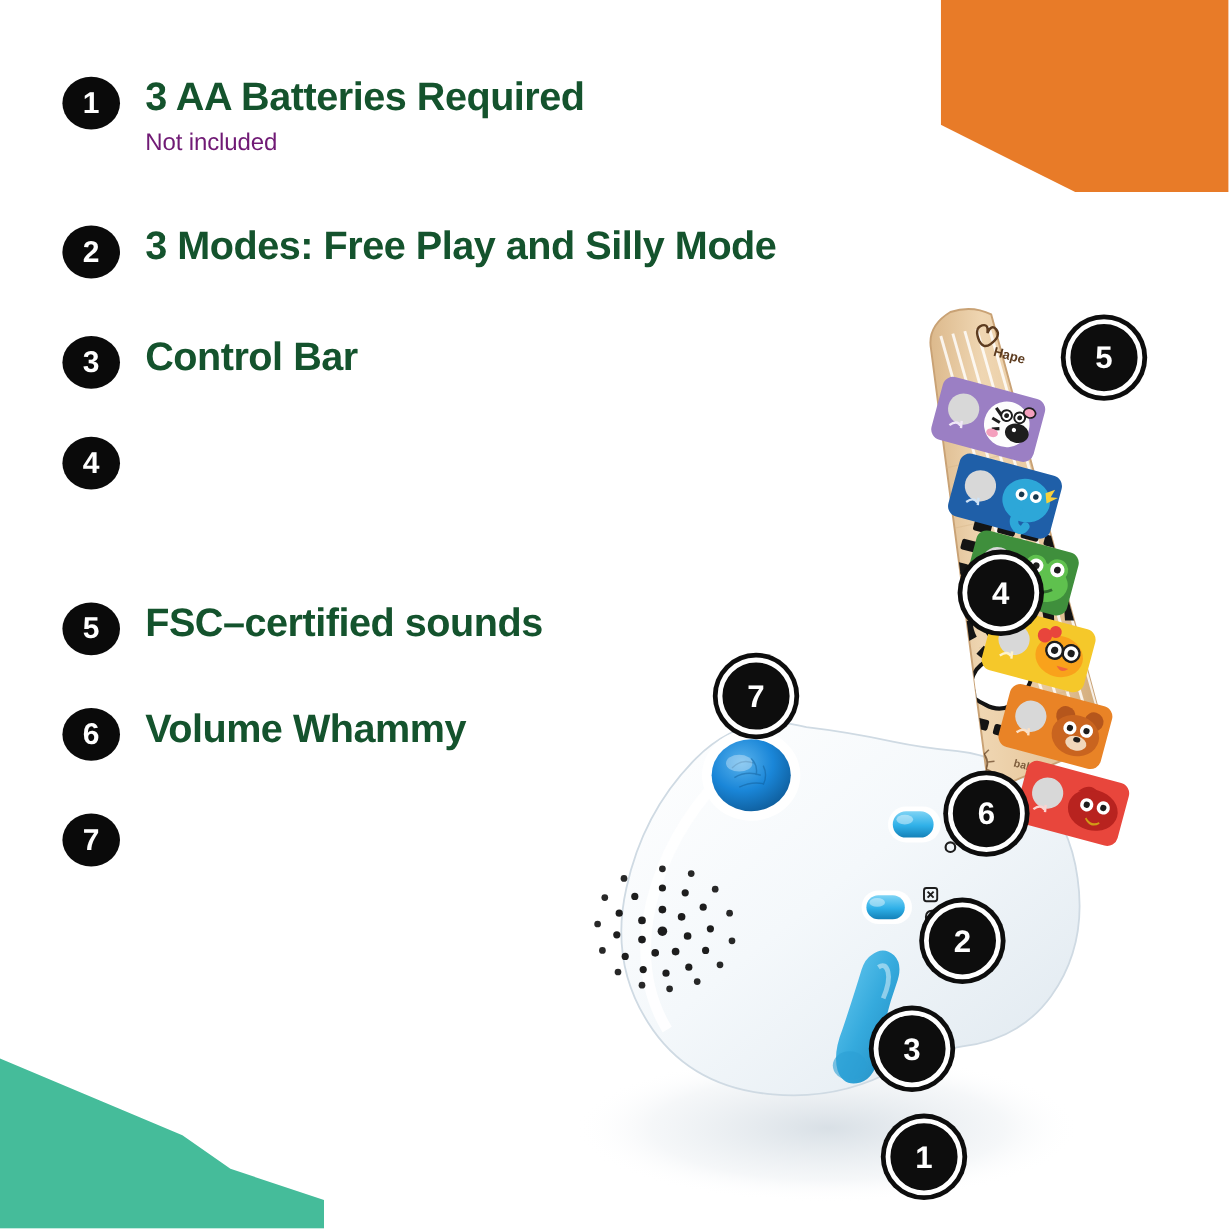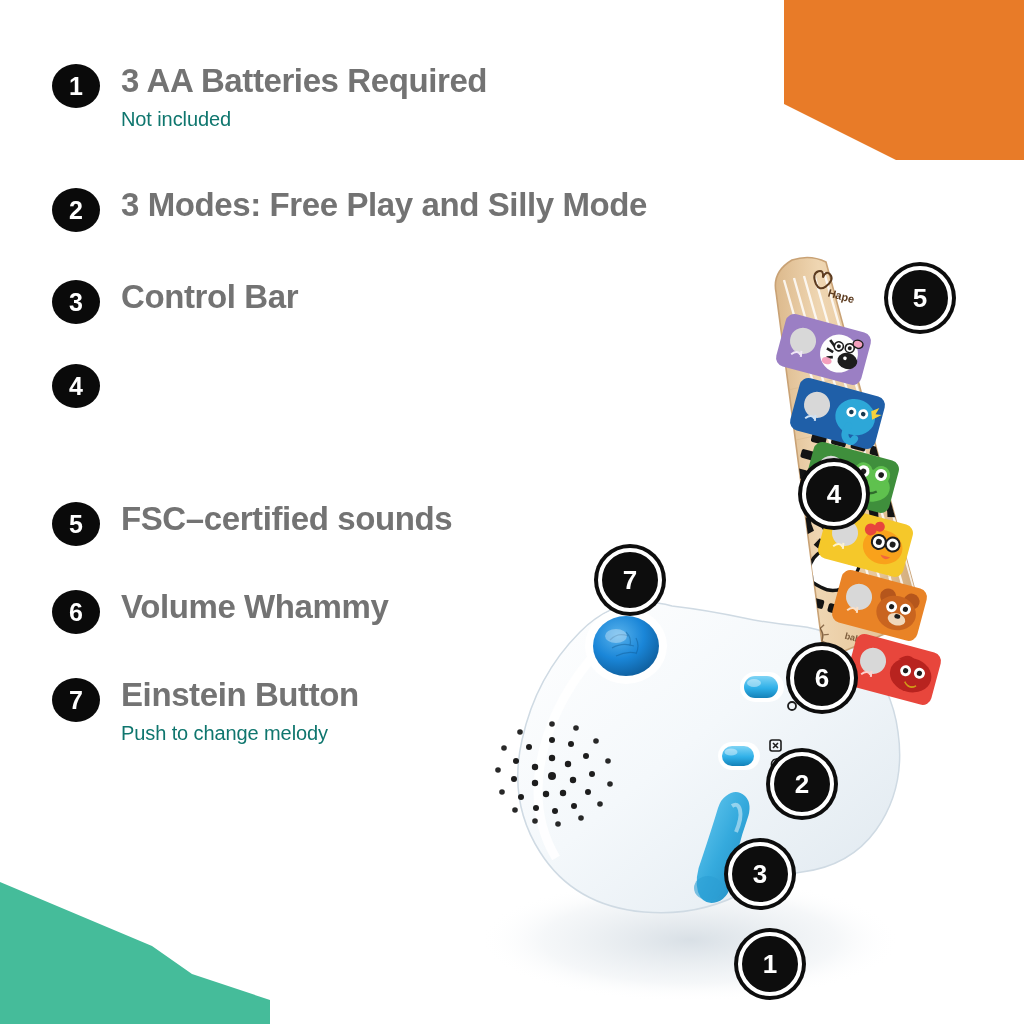--- a/index.html
+++ b/index.html
@@ -24,25 +24,25 @@
   .feature-row{position:absolute;display:flex;align-items:flex-start;}
   .num-badge{
     width:48px;height:44px;border-radius:50%;
     background:#0a0a0a;color:#fff;
     display:flex;align-items:center;justify-content:center;
     font-weight:700;font-size:25px;line-height:1;
     flex:0 0 auto;margin-top:2px;
   }
   .feature-text{margin-left:21px;}
   .feature-title{
-    font-size:33px;font-weight:700;color:#737373;
+    font-size:33px;font-weight:700;color:#14532d;
     line-height:1.16;letter-spacing:-0.4px;white-space:pre-line;
   }
   .feature-sub{
-    font-size:20px;font-weight:400;color:#0f766e;
+    font-size:20px;font-weight:400;color:#701a75;
     line-height:1.2;margin-top:7px;letter-spacing:-0.1px;
   }
 
   
   #product{position:absolute;left:440px;top:240px;width:584px;height:784px;}
 
   
   .callout{
     position:absolute;width:56px;height:56px;border-radius:50%;
     background:#0d0d0d;border:4px solid #ffffff;
@@ -101,24 +101,20 @@
 
     <div class="feature-row" style="top:526px;left:0px;">
       <div class="num-badge">6</div>
       <div class="feature-text">
         <div class="feature-title">Volume Whammy</div>
       </div>
     </div>
 
     <div class="feature-row" style="top:614px;left:0px;">
       <div class="num-badge">7</div>
-      <div class="feature-text">
-        <div class="feature-title">Einstein Button</div>
-        <div class="feature-sub">Push to change melody</div>
-      </div>
     </div>
 
   </div>
 
   <svg id="product" viewBox="0 0 584 784" preserveAspectRatio="none">
     <defs>
       <linearGradient id="bodyGrad" x1="0" y1="0" x2="1" y2="1">
         <stop offset="0%" stop-color="#ffffff"></stop>
         <stop offset="45%" stop-color="#f4f8fb"></stop>
         <stop offset="100%" stop-color="#dfe8ef"></stop>

